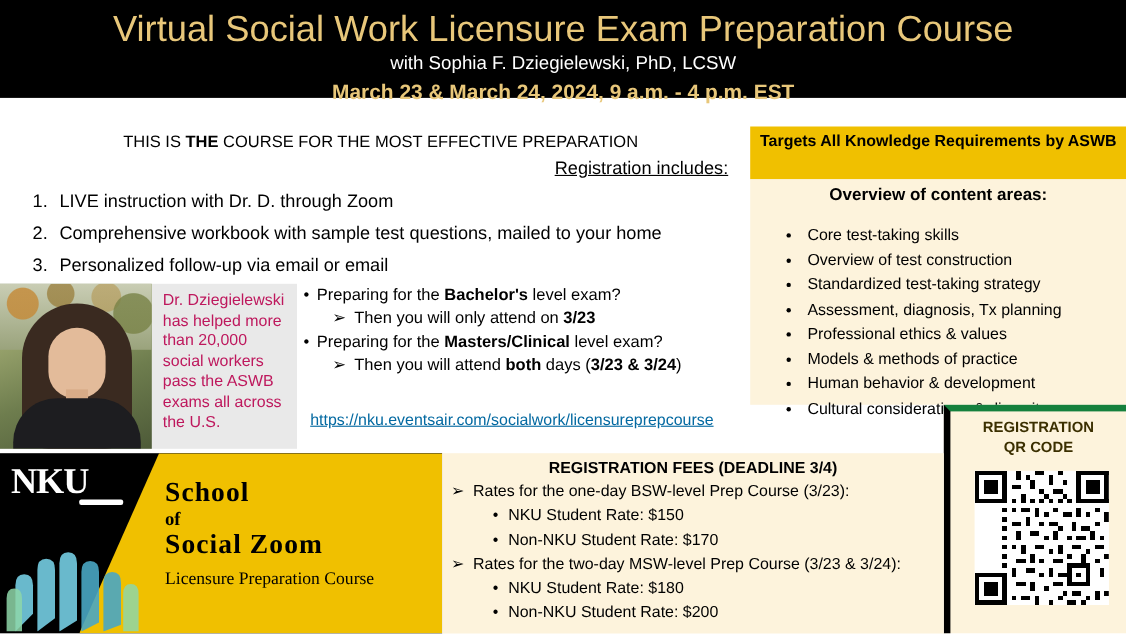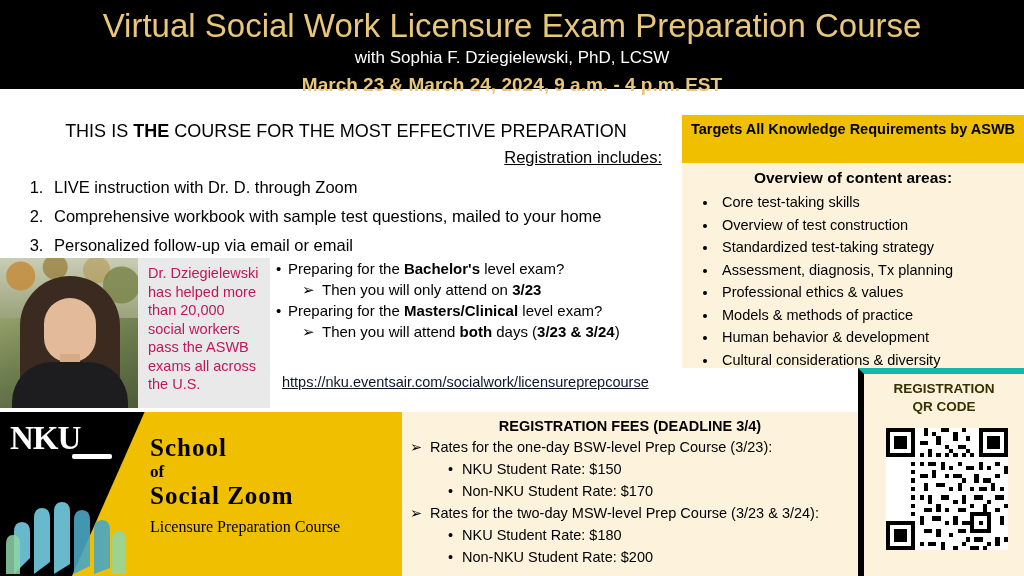--- a/index.html
+++ b/index.html
@@ -41,21 +41,21 @@
   }
 
   
   .left-top {
     position: absolute; left: 0; top: 113px; width: 672px; height: 140px;
     background: #ffffff;
     padding: 8px 10px 0 10px;
   }
   .tagline {
     text-align: center;
-    font-size: 18px;
+    font-size: 15px;
     color: #000;
     padding-left: 20px;
   }
   .tagline b { font-weight: bold; }
   .reg-includes {
     text-align: right;
     font-size: 16.5px;
     padding-top: 6px;
     padding-left: 20px;
   }
@@ -125,21 +125,21 @@
   .mid-bullets .arrow { width: 20px; }
   .mid-bullets b { font-weight: bold; }
 
   
   .register {
     position: absolute; left: 282px; top: 370px; width: 420px;
     font-size: 14.5px; line-height: 20px;
   }
   .register .lead { font-weight: bold; }
   .register a.url {
-    color: #0f172a; text-decoration: underline; font-size: 14.5px;
+    color: #0369a1; text-decoration: underline; font-size: 14.5px;
     display: inline-block; padding-top: 2px;
   }
 
   
   .gold-box {
     position: absolute; left: 682px; top: 115px; width: 342px; height: 48px;
     background: #f0c000;
     text-align: center;
     font-weight: bold;
     font-size: 14.5px;
@@ -149,30 +149,30 @@
   }
   .cream-box {
     position: absolute; left: 682px; top: 163px; width: 342px; height: 205px;
     background: #fdf3dc;
     padding: 6px 10px 0 10px;
   }
   .cream-box .overview-title {
     text-align: center; font-weight: bold; font-size: 15.5px; padding-bottom: 4px;
   }
   .cream-box ul {
-    margin: 0; padding-left: 26px; font-size: 14.5px; line-height: 22.5px;
+    margin: 12px; padding-left: 26px; font-size: 14.5px; line-height: 22.5px;
   }
   .cream-box li { padding-left: 4px; }
 
   
   .qr-panel {
     position: absolute; left: 858px; top: 368px; width: 166px; height: 208px;
     background: #fdf3dc;
     border-left: 6px solid #000;
-    border-top: 6px solid #14b8a6;
+    border-top: 6px solid #15803d;
   }
   .qr-title {
     text-align: center; font-weight: bold; font-size: 13.5px;
     color: #3b2f00; line-height: 18px; padding-top: 6px;
   }
   .qr-code {
     position: absolute; left: 22px; top: 54px; width: 122px; height: 122px;
     background: #ffffff;
   }
   .qr-code svg { display: block; }

